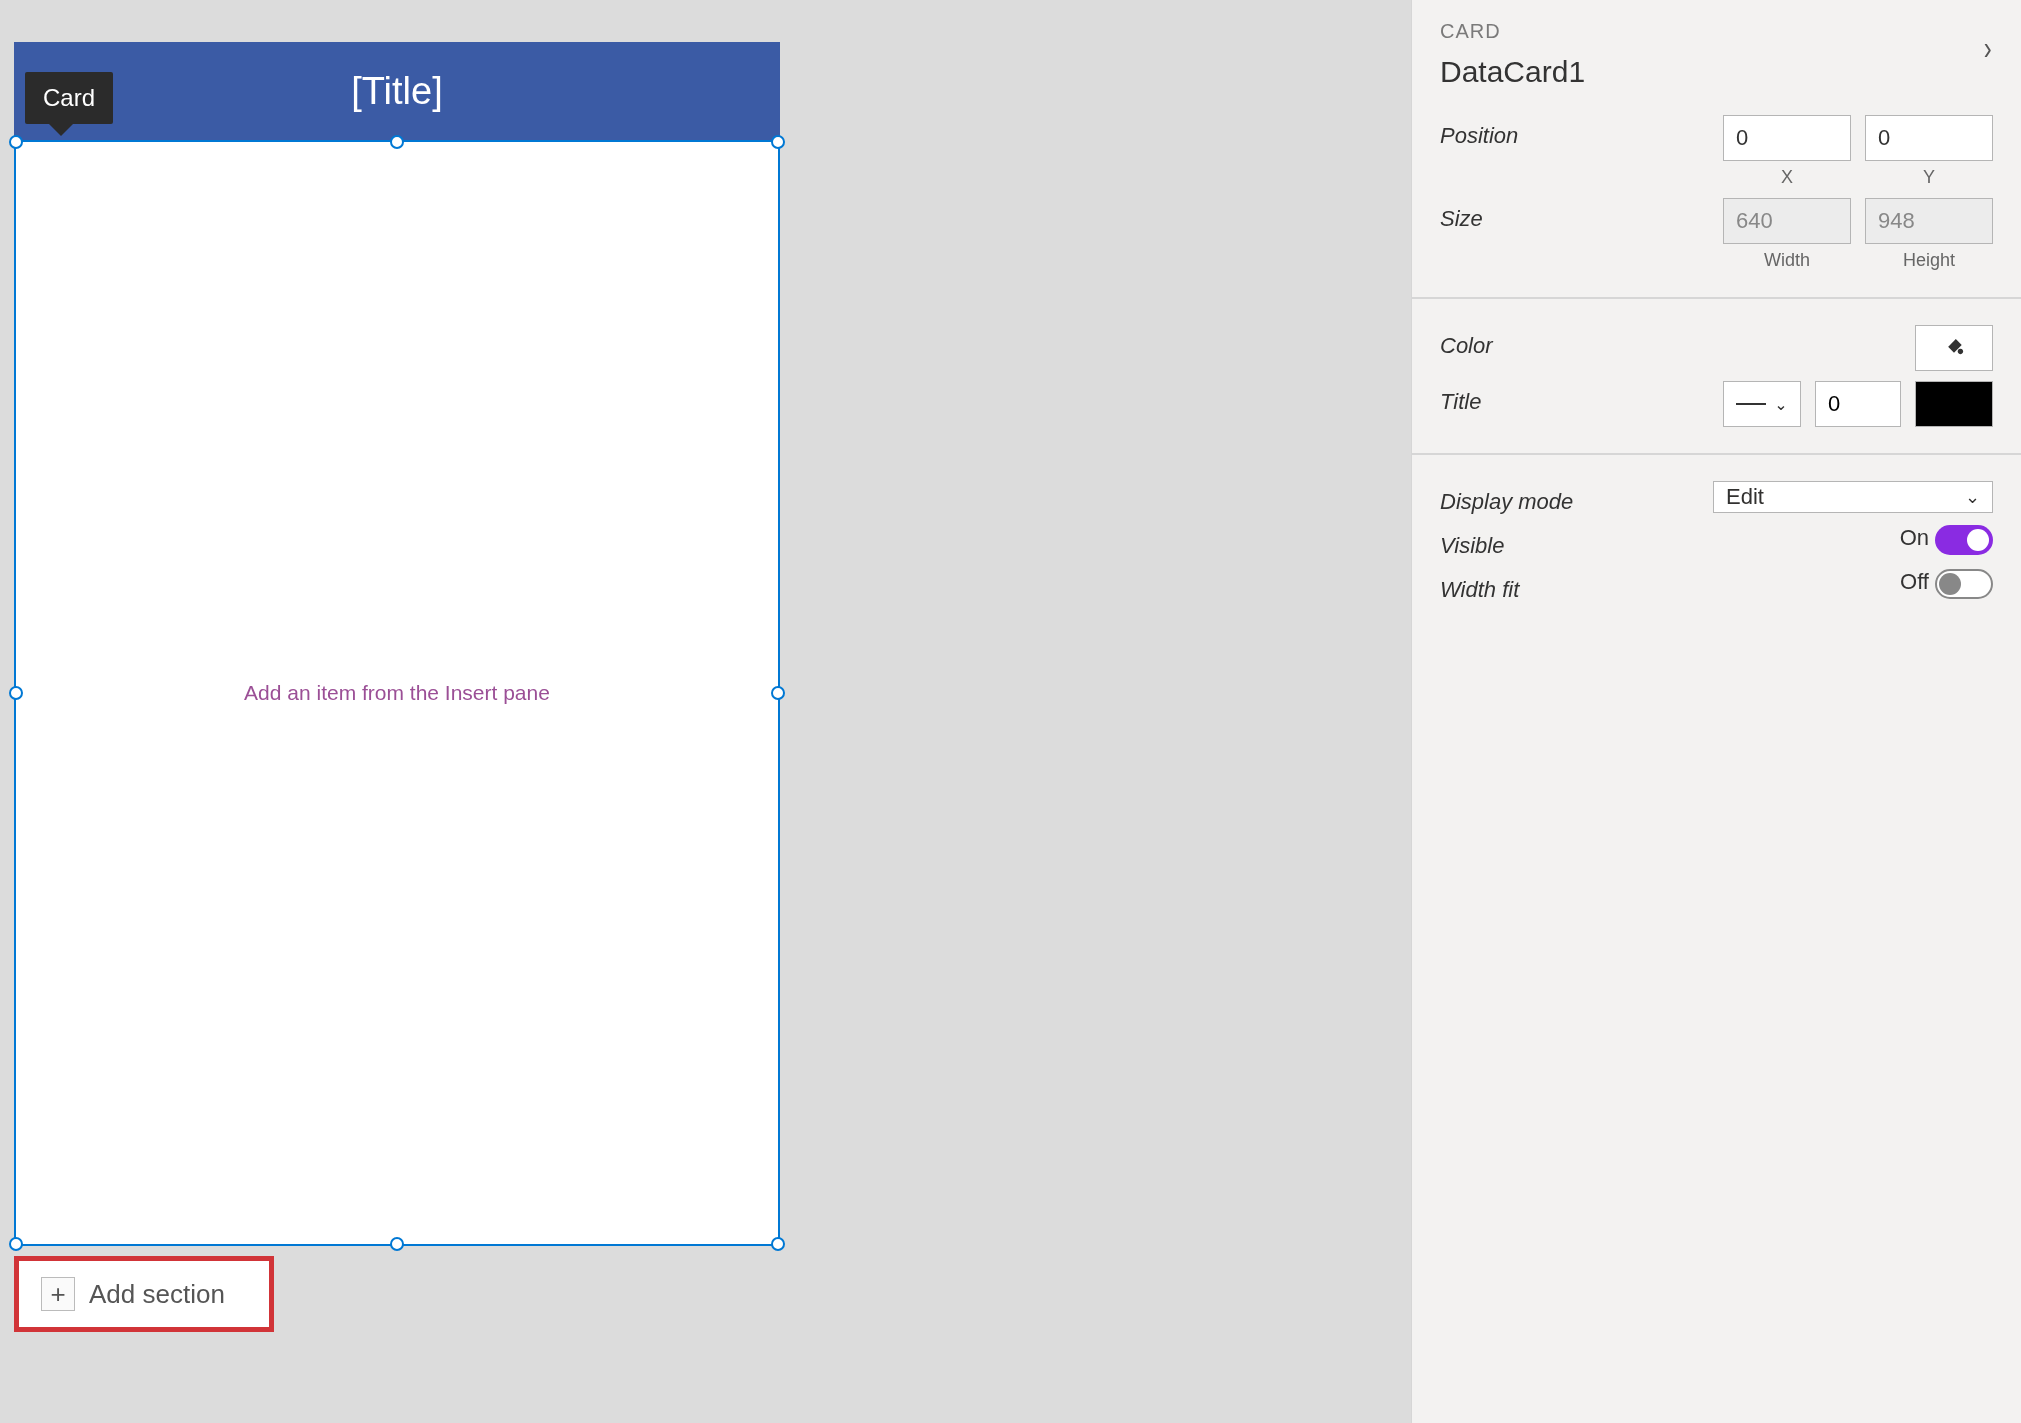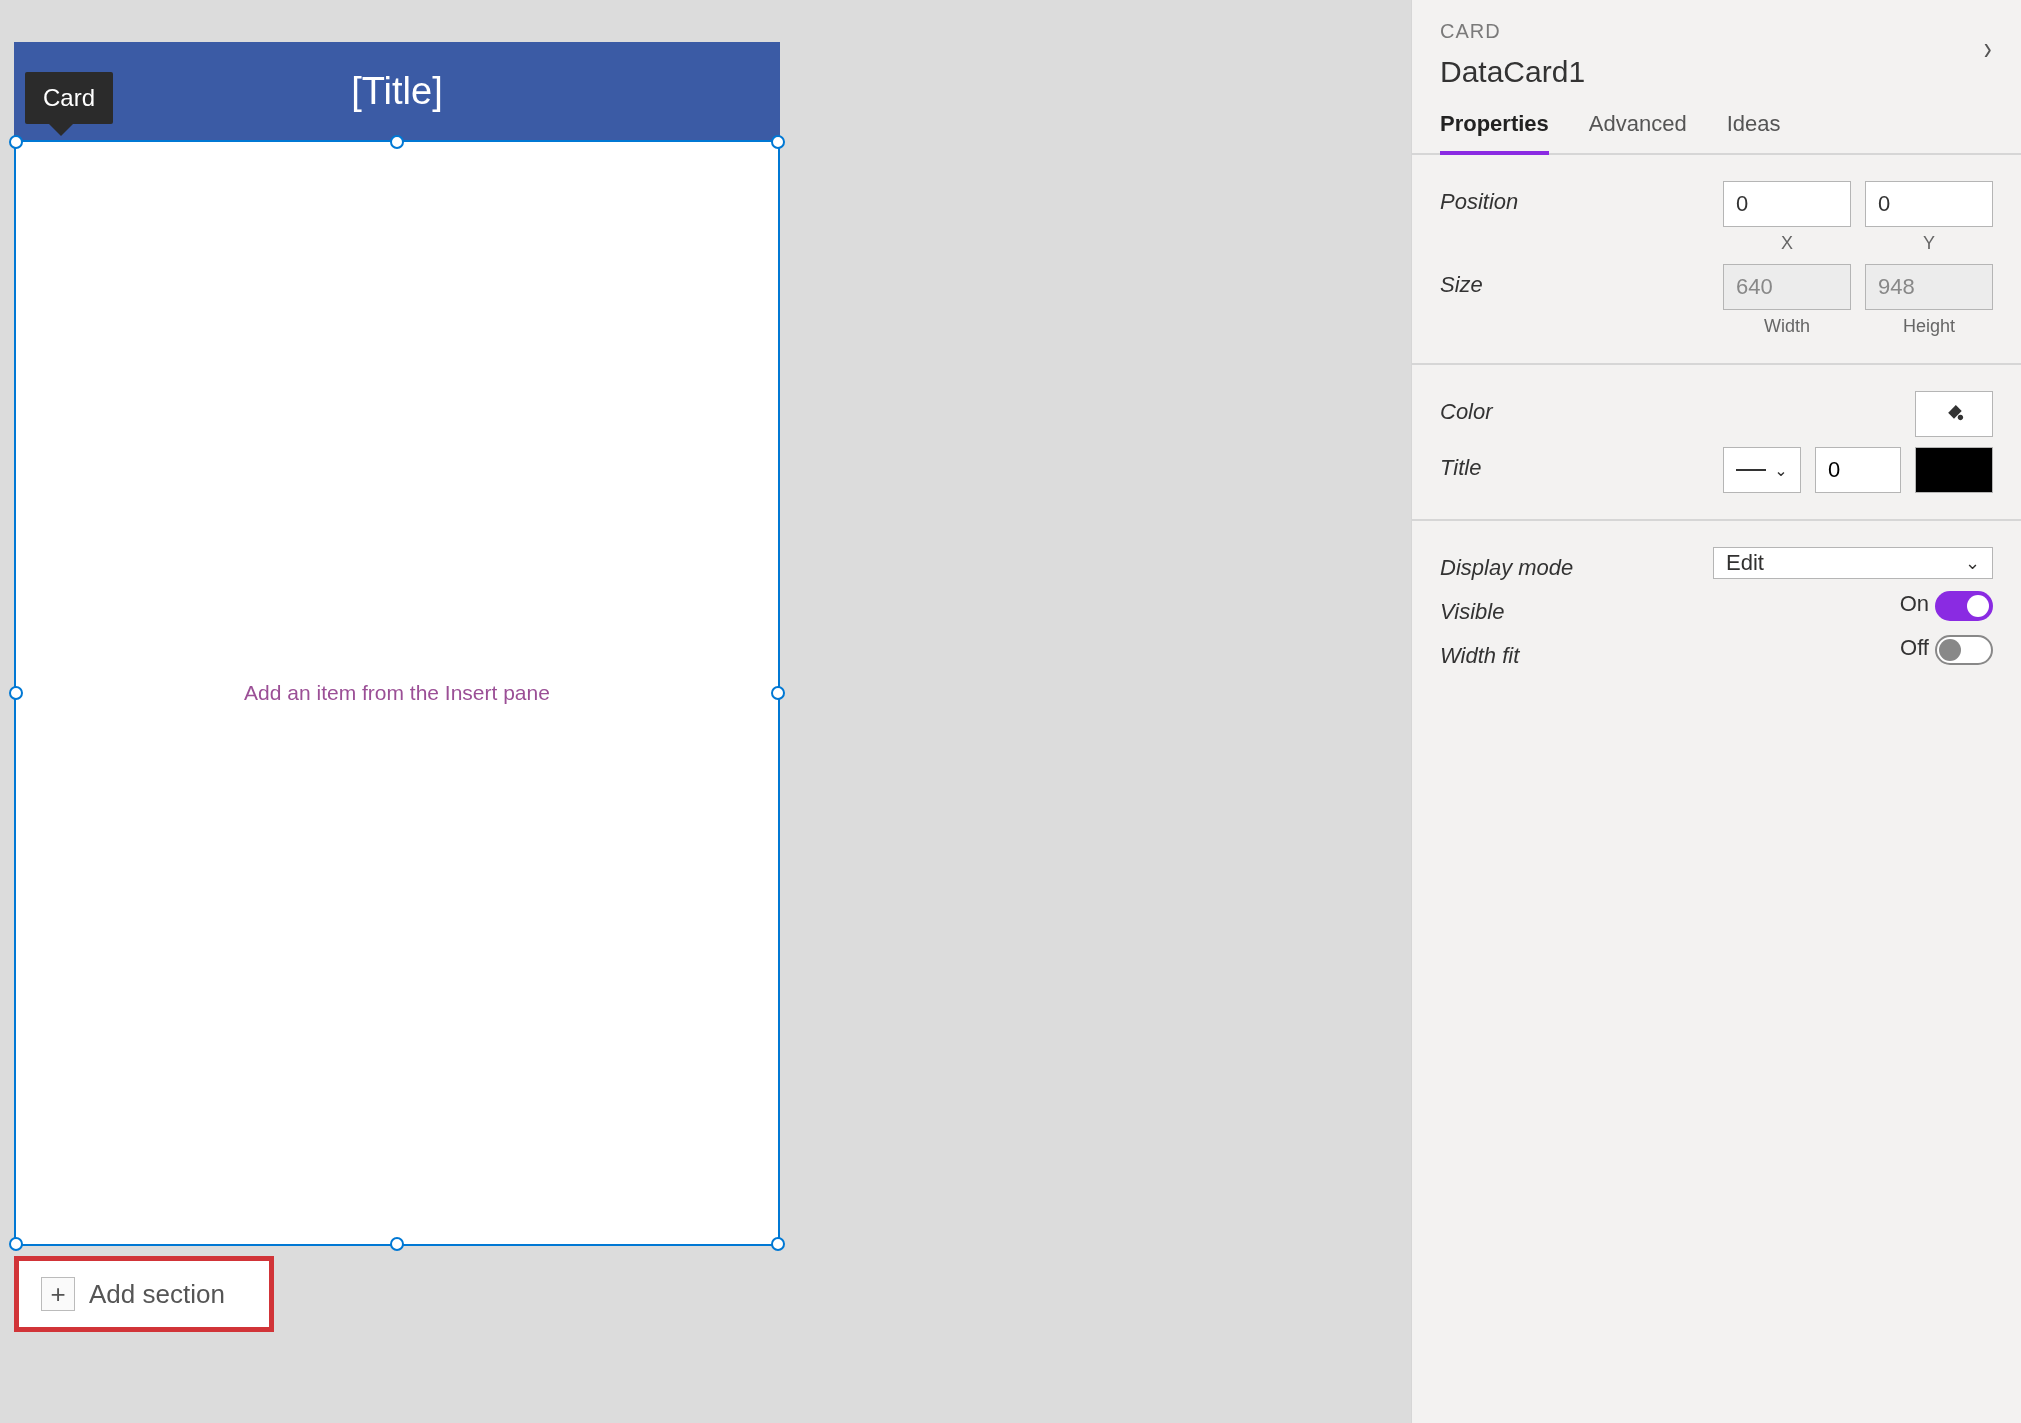--- a/index.html
+++ b/index.html
@@ -349,25 +349,20 @@
 </div>
 
 <div class="property-pane">
 
   <div class="pp-header">
     <div class="pp-category">CARD</div>
     <div class="pp-name">DataCard1</div>
     <div class="pp-chevron">›</div>
   </div>
 
-  <div class="pp-tabs">
-    <div class="pp-tab active">Properties</div>
-    <div class="pp-tab">Advanced</div>
-    <div class="pp-tab">Ideas</div>
-  </div>
 
   <div class="pp-section">
 
     <div class="pp-row">
       <div class="pp-label">Position</div>
       <div class="pp-inputs">
         <div class="pp-input-col">
           <input class="pp-input" value="0" style="">
           <span class="pp-sublabel">X</span>
         </div>

